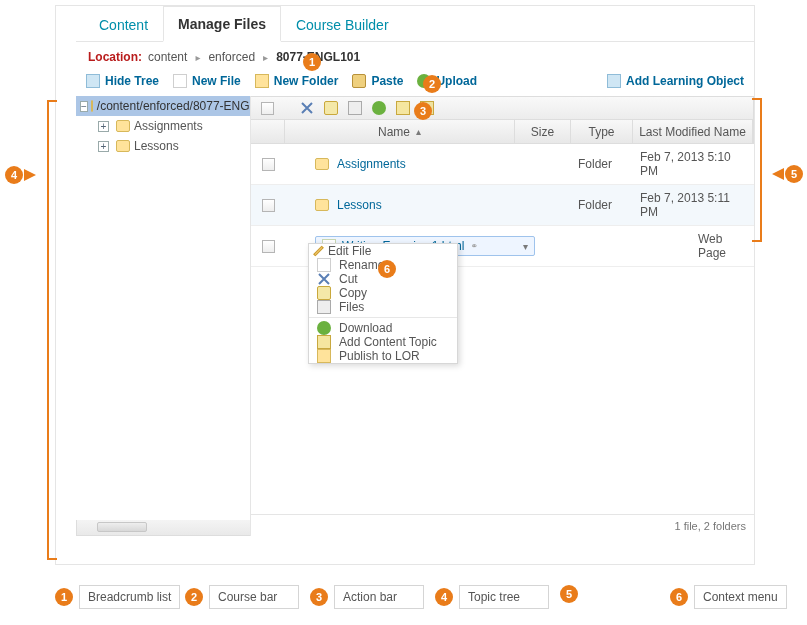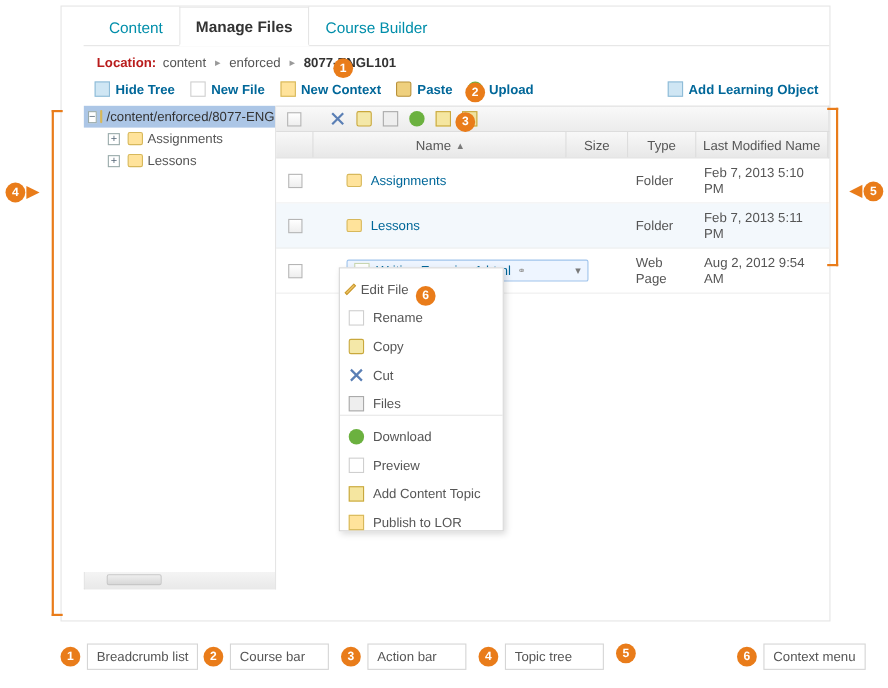--- a/index.html
+++ b/index.html
@@ -43,21 +43,21 @@
   .grow { display: flex; border-bottom: 1px solid #eee; min-height: 32px; align-items: stretch; }
   .grow:nth-child(even){ background:#f3f8fc; }
   .grow .cell { display: flex; align-items: center; padding: 6px 6px; font-size: 12px; color: #555; }
   .grow .col-chk { justify-content: center; }
   .grow .col-name { gap: 8px; }
   .grow.selected .col-name .namebox { border: 1px solid #9fc3ec; background: #eef5ff; border-radius: 2px; padding: 2px 6px; display: flex; align-items: center; gap: 6px; width: 220px; justify-content: space-between; }
   .link { color: #006799; cursor: pointer; }
   .caret { color: #7a7a7a; font-size: 10px; }
   
   .ctx { position: absolute; left: 308px; top: 243px; width: 150px; background: #fff; border: 1px solid #d7d7d7; box-shadow: 2px 2px 6px rgba(0,0,0,.15); z-index: 5; }
-  .ctx .mi { display: flex; align-items: center; gap: 8px; padding: 0 8px; font-size: 12px; color: #565656; cursor: pointer; margin-top: 12px; }
+  .ctx .mi { display: flex; align-items: center; gap: 8px; padding: 0 8px; font-size: 12px; color: #565656; cursor: pointer; }
   .ctx .divider { height: 0; border-top: 1px solid #e7e7e7; margin: 3px 0; }
   
   .footer { height: 22px; border-top: 1px solid #e5e5e5; display: flex; align-items: center; justify-content: flex-end; padding: 0 8px; color: #777; font-size: 11px; }
   .hscroll { height: 16px; background: linear-gradient(#f4f4f4,#e9e9e9); border: 1px solid #ddd; border-top: none; width: 175px; position: relative; }
   .thumb { position: absolute; left: 20px; top: 2px; width: 50px; height: 10px; background: linear-gradient(#eee,#d8d8d8); border: 1px solid #c7c7c7; border-radius: 2px; }
   
   .num { width: 18px; height: 18px; border-radius: 50%; background: #e97c1a; color: #fff; font-weight: 700; font-size: 11px; display: inline-flex; align-items: center; justify-content: center; position: absolute; z-index: 9; }
   .legend { position: absolute; display: flex; align-items: center; gap: 6px; }
   .legend .box { border: 1px solid #d5d5d5; background: #fff; padding: 4px 8px; font-size: 12px; color: #555; min-width: 90px; }
   .bracket-l, .bracket-r { position: absolute; width: 10px; border: 2px solid #e97c1a; }
@@ -106,21 +106,21 @@
       <span class="tool">
           <span class="ico ic-tree"></span>
           <span>Hide Tree</span>
         </span>
       <span class="tool">
           <span class="ico ic-new"></span>
           <span>New File</span>
         </span>
       <span class="tool">
           <span class="ico ic-newf"></span>
-          <span>New Context</span>
+          <span>New Folder</span>
         </span>
       <span class="tool">
           <span class="ico ic-paste"></span>
           <span>Paste</span>
         </span>
       <span class="tool">
           <span class="ico ic-up"></span>
           <span>Upload</span>
         </span>
       <span class="spacer"></span>
@@ -212,59 +212,57 @@
             <div class="namebox">
               <span style="display:flex;align-items:center;gap:6px">
                 <span class="aicon ic-file"></span>
                 <span class="link">Writing Exercise 1.html</span>
                 <span style="font-size:9px;color:#999">⚭</span>
               </span>
               <span class="caret">▾</span>
             </div>
           </div>
           <div class="cell col-type">Web Page</div>
-          <div class="cell col-date">Aug 2, 2012 9:54 AM</div>
         </div>
 
         <div style="flex:1"></div>
+        <div class="footer">
+            <span>1 file, 2 folders</span>
+          </div>
       </div>
     </div>
   </div>
 
   <div class="ctx">
     <div class="mi">
         <span class="aicon ic-pencil"></span>
         <span>Edit File</span>
       </div>
     <div class="mi">
         <span class="aicon ic-new"></span>
         <span>Rename</span>
-      </div>
-    <div class="mi">
-        <span class="aicon ic-copy"></span>
-        <span>Copy</span>
       </div>
     <div class="mi">
         <span class="aicon"><svg width="14" height="14">
             <path d="M2 2 L12 12 M12 2 L2 12" stroke="#5a7fb5" stroke-width="2"></path>
           </svg></span>
         <span>Cut</span>
       </div>
     <div class="mi">
+        <span class="aicon ic-copy"></span>
+        <span>Copy</span>
+      </div>
+    <div class="mi">
         <span class="aicon ic-trash"></span>
         <span>Files</span>
       </div>
     <div class="divider"></div>
     <div class="mi">
         <span class="aicon ic-down"></span>
         <span>Download</span>
-      </div>
-    <div class="mi">
-        <span class="aicon ic-new"></span>
-        <span>Preview</span>
       </div>
     <div class="mi">
         <span class="aicon ic-zip"></span>
         <span>Add Content Topic</span>
       </div>
     <div class="mi">
         <span class="aicon ic-newf"></span>
         <span>Publish to LOR</span>
       </div>
   </div>

